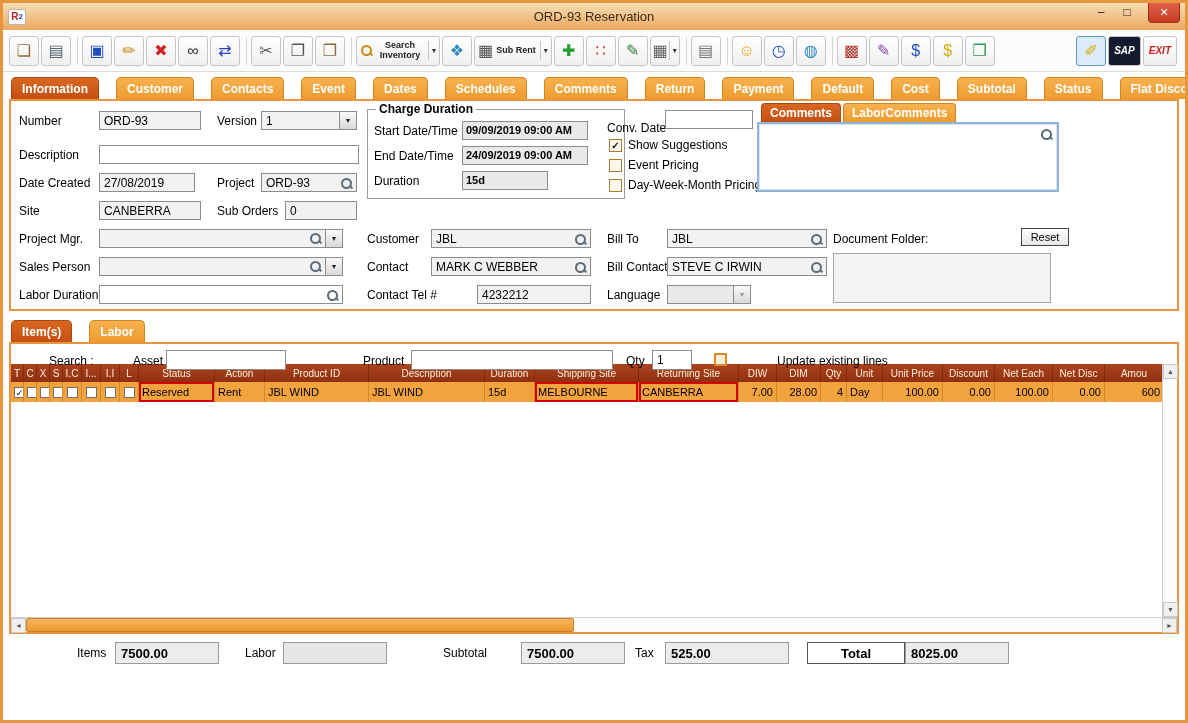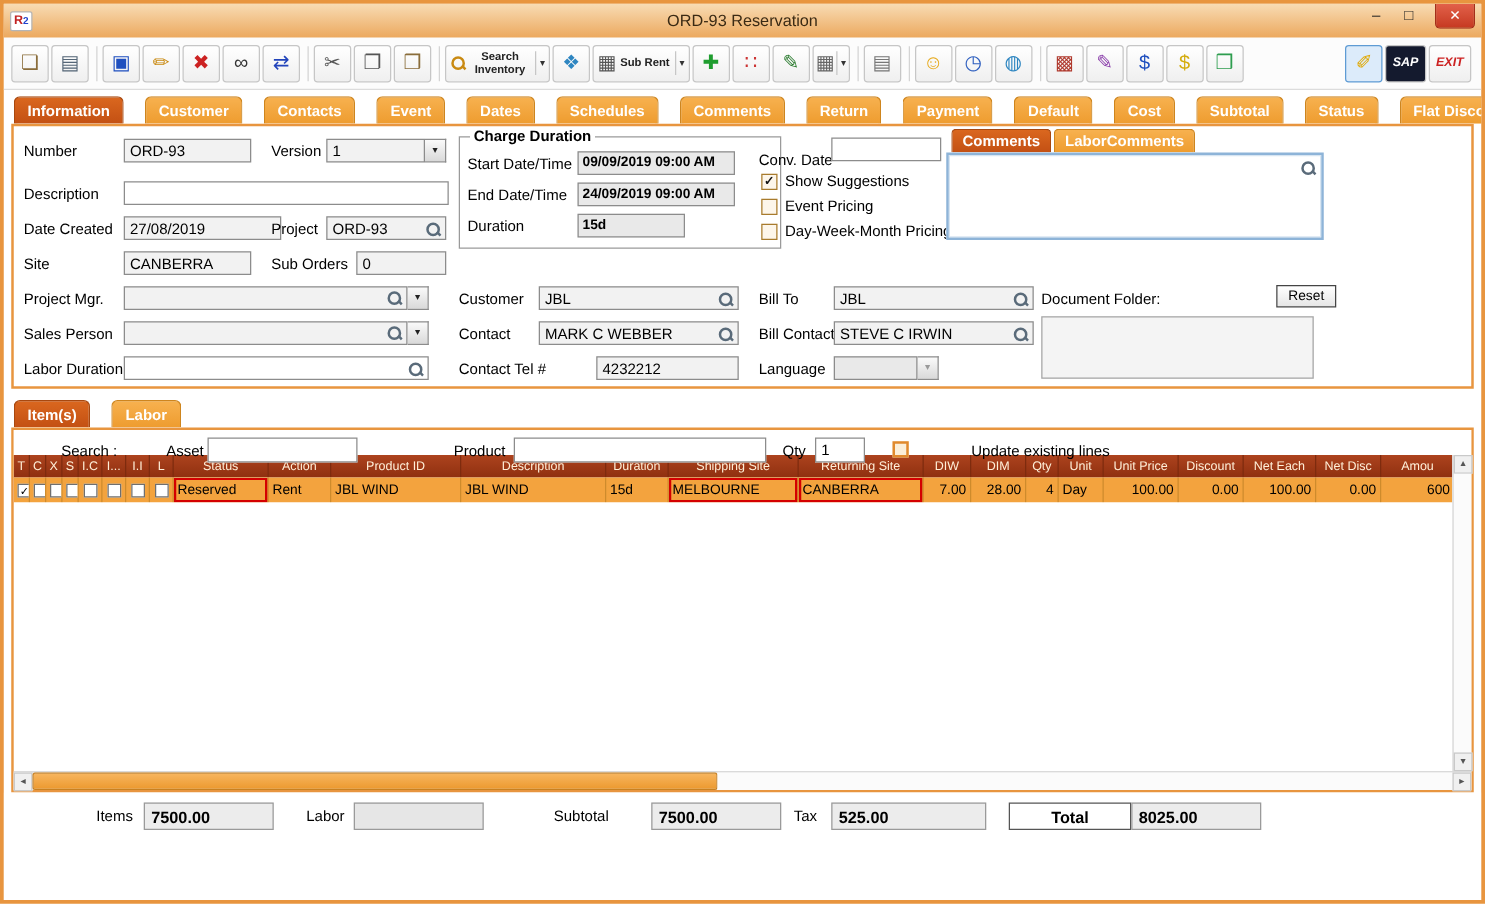--- a/index.html
+++ b/index.html
@@ -227,21 +227,21 @@
     <span class="plabel" style="left:206px;top:13px">Version</span>
     <div class="combo" style="left:250px;top:10px;width:96px">
       <span class="cfield white">1</span>
       <span class="drop">▼</span>
     </div>
 
     <span class="plabel" style="left:8px;top:47px">Description</span>
     <div class="field white" style="left:88px;top:44px;width:260px"><span></span></div>
 
     <span class="plabel" style="left:8px;top:75px">Date Created</span>
-    <div class="field" style="left:88px;top:72px;width:126px"><span>27/08/2019</span></div>
+    <div class="field" style="left:88px;top:72px;width:96px"><span>27/08/2019</span></div>
 
     <span class="plabel" style="left:206px;top:75px">Project</span>
     <div class="field" style="left:250px;top:72px;width:96px"><span>ORD-93</span><span class="mag"></span></div>
 
     <span class="plabel" style="left:8px;top:103px">Site</span>
     <div class="field" style="left:88px;top:100px;width:102px"><span>CANBERRA</span></div>
 
     <span class="plabel" style="left:206px;top:103px">Sub Orders</span>
     <div class="field" style="left:274px;top:100px;width:72px"><span>0</span></div>
 

